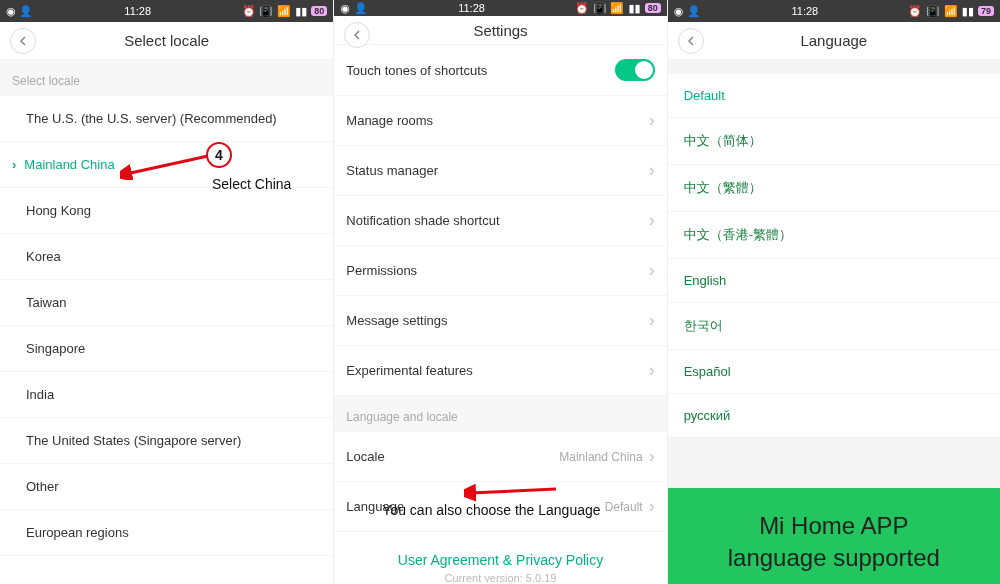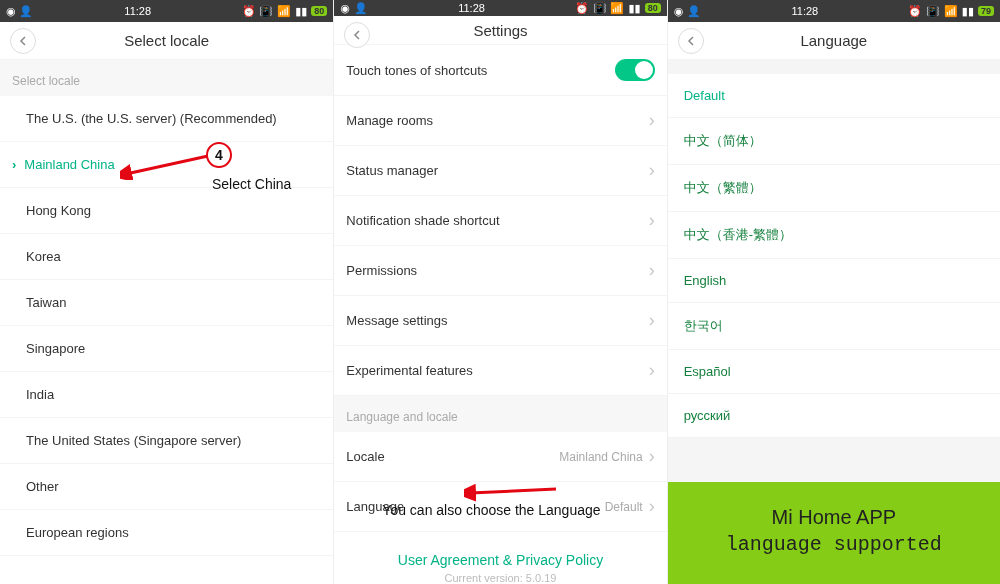--- a/index.html
+++ b/index.html
@@ -28,21 +28,21 @@
     color: #fff;
     display: flex;
     align-items: center;
     font-size: 11px;
     padding: 0 6px;
     justify-content: space-between;
   }
   .sb-left, .sb-right { display: flex; align-items: center; gap: 4px; }
   .sb-icon { display:inline-block; }
   .battery-badge {
-    background: #84cc16; color: #333; border-radius: 3px;
+    background: #f0abfc; color: #333; border-radius: 3px;
     padding: 0 3px; font-size: 9px; font-weight: bold;
   }
 
   
   .title-bar {
     height: 38px;
     display: flex;
     align-items: center;
     justify-content: center;
     position: relative;
@@ -116,25 +116,25 @@
     z-index: 11;
   }
   .annotation-text {
     position: absolute;
     font-size: 14px;
     color: #111;
     z-index: 11;
     white-space: nowrap;
   }
   .big-caption {
-    font-size: 20px;
+    font-size: 24px;
     color: #222;
     text-align: center;
     padding: 24px 10px 4px;
-    background: #84cc16;
+    background: #22c55e;
   }
   .lang-body { background: #f5f5f5; flex:1; display:flex; flex-direction:column; }
   .lang-list { background: #fff; }
   .lang-row {
     padding: 14px 16px;
     font-size: 13px;
     color: #15803d;
     border-bottom: 1px solid #f3f3f3;
   }
   .lang-row.selected { color: #03b386; }
@@ -347,15 +347,15 @@
         <div class="lang-row">中文（简体）</div>
         <div class="lang-row">中文（繁體）</div>
         <div class="lang-row">中文（香港-繁體）</div>
         <div class="lang-row">English</div>
         <div class="lang-row">한국어</div>
         <div class="lang-row">Español</div>
         <div class="lang-row">русский</div>
       </div>
     <div style="flex:1; background:#f5f5f5;"></div>
     <div class="big-caption">Mi Home APP</div>
-    <div class="big-caption" style="padding-top:0; padding-bottom:28px;font-family:Liberation Mono, monospace;">language supported</div>
+    <div class="big-caption" style="padding-top:0; padding-bottom:12px;">language supported</div>
   </div>
 </div>
 
 </body></html>

